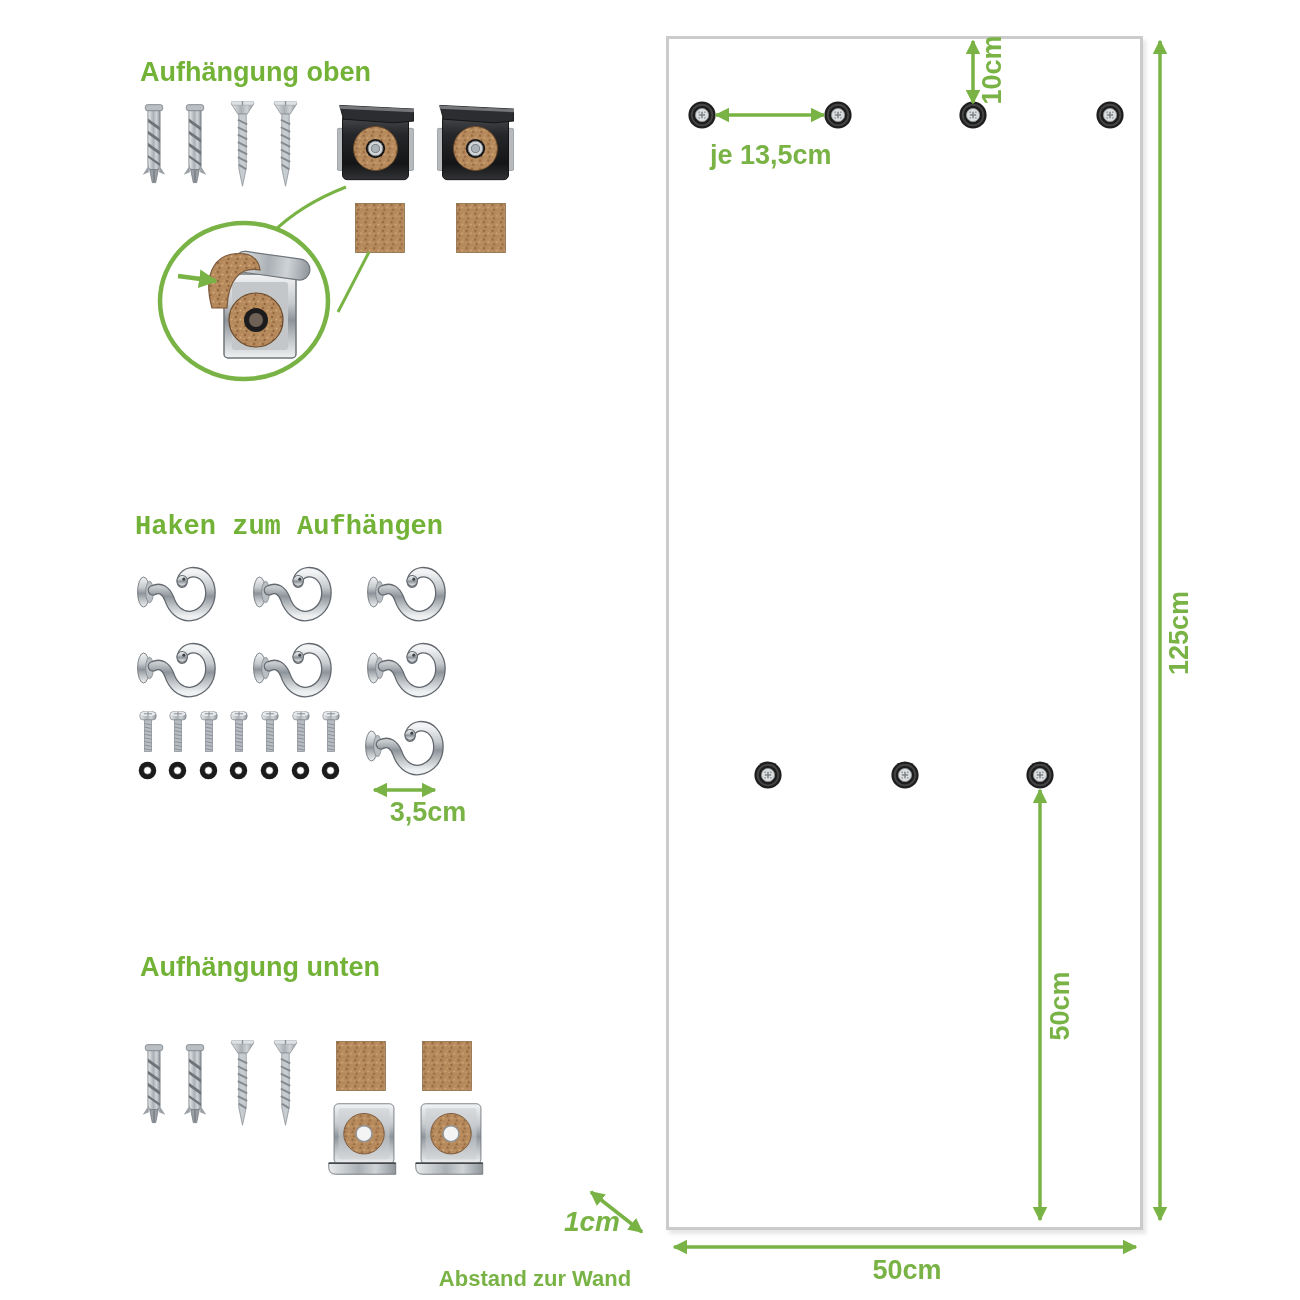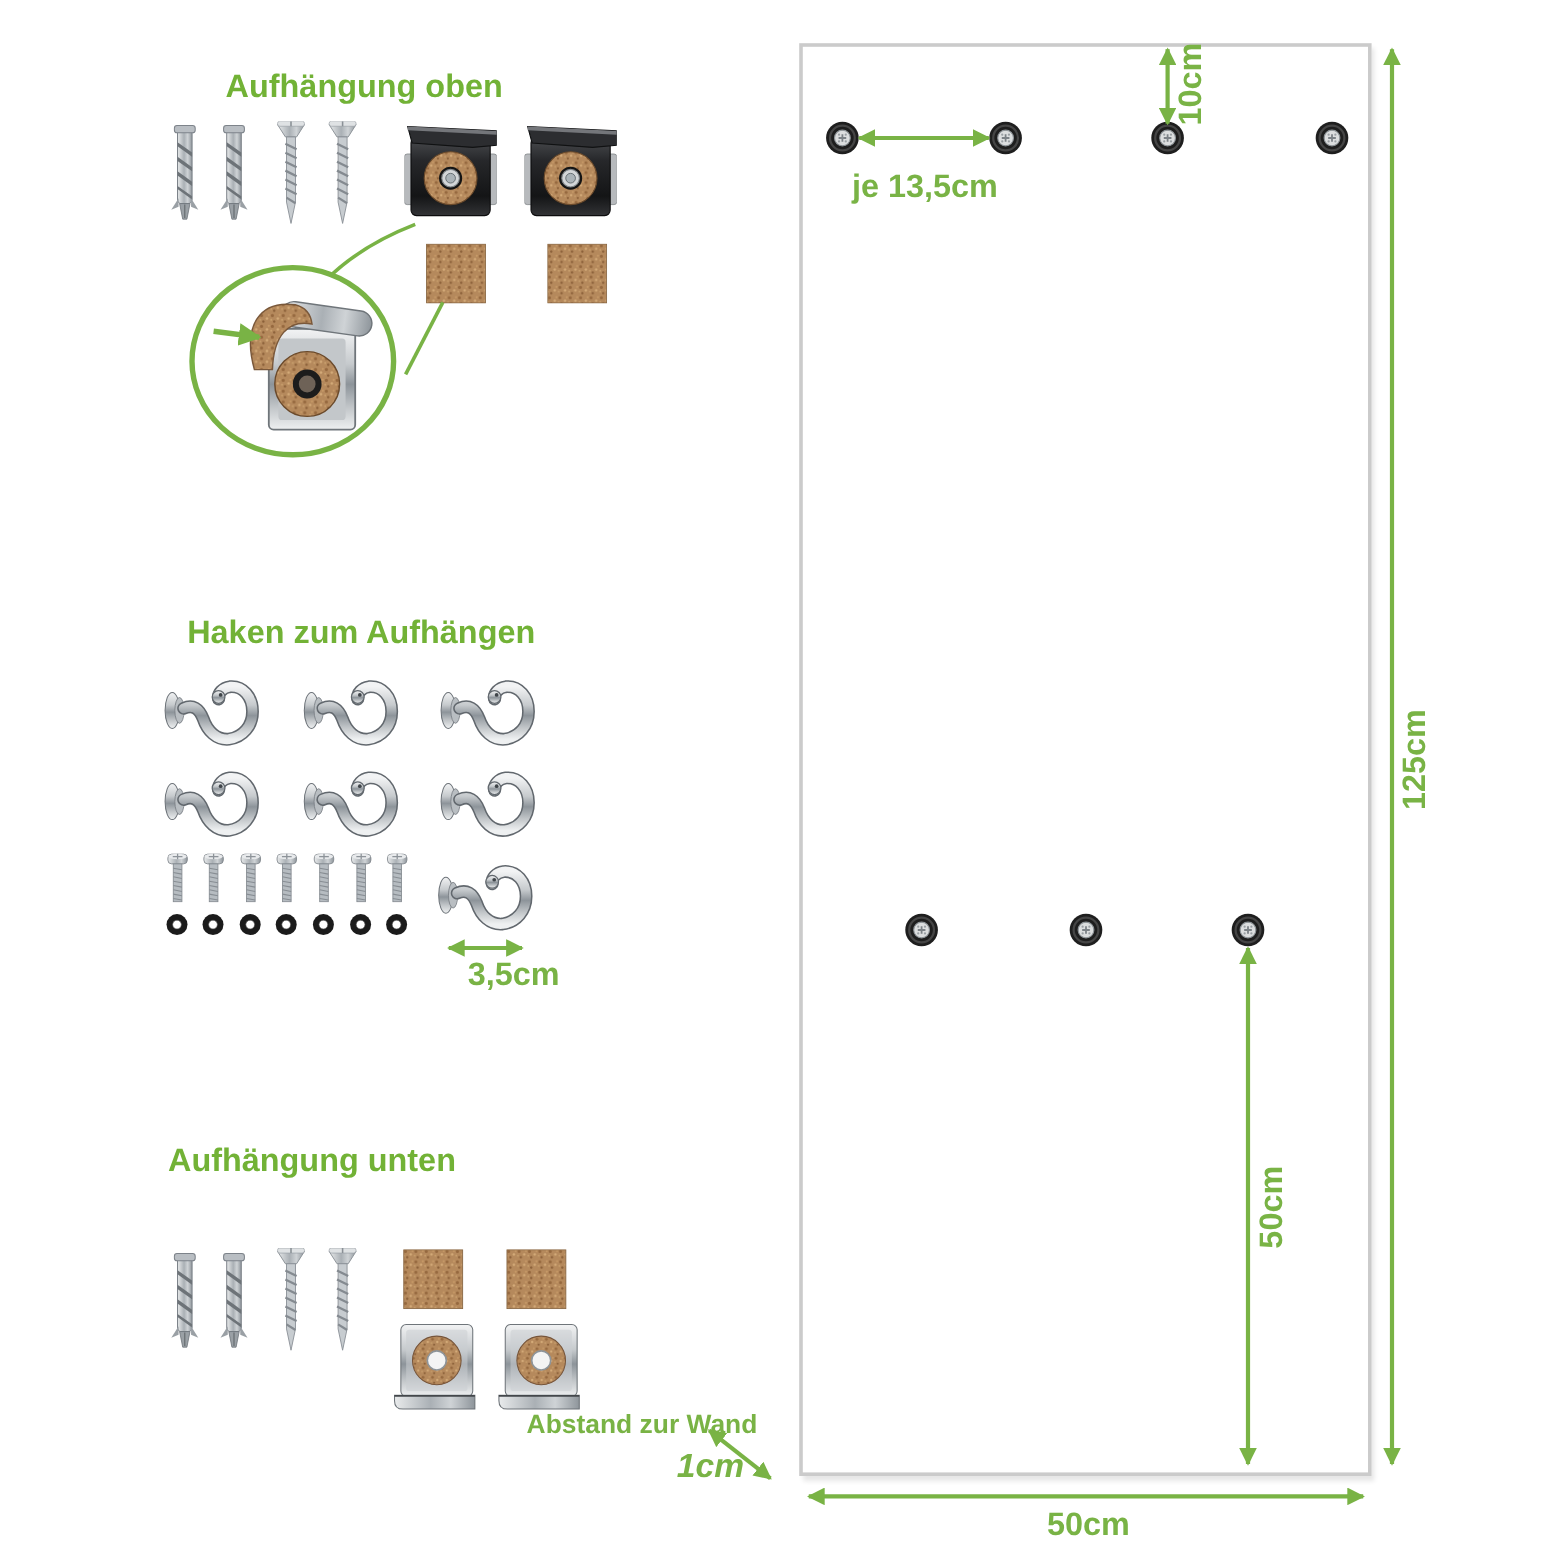--- a/index.html
+++ b/index.html
@@ -227,26 +227,26 @@
     <g stroke="#79b345" stroke-width="3.5">
       <line x1="716" y1="115" x2="824" y2="115" marker-start="url(#arr)" marker-end="url(#arr)"></line>
       <line x1="973" y1="41" x2="973" y2="103" marker-start="url(#arr)" marker-end="url(#arr)"></line>
       <line x1="1160" y1="41" x2="1160" y2="1220" marker-start="url(#arr)" marker-end="url(#arr)"></line>
       <line x1="1040" y1="790" x2="1040" y2="1220" marker-start="url(#arr)" marker-end="url(#arr)"></line>
       <line x1="674" y1="1247" x2="1136" y2="1247" marker-start="url(#arr)" marker-end="url(#arr)"></line>
       <line x1="591" y1="1192" x2="642" y2="1232" marker-start="url(#arr)" marker-end="url(#arr)"></line>
     </g>
   </svg>
 
-  <div class="title" style="left:140px;top:57px;margin-left:48px;">Aufhängung oben</div>
-  <div class="title" style="left:156px;top:512px;">Haken zum Aufhängen</div>
+  <div class="title" style="left:140px;top:57px;">Aufhängung oben</div>
+  <div class="title" style="left:135px;top:512px;font-family:Liberation Mono, monospace;">Haken zum Aufhängen</div>
   <div class="title" style="left:140px;top:952px;">Aufhängung unten</div>
 
   <div class="dim ctr" style="left:428px;top:797px;text-align:center;">3,5cm</div>
 
   <div class="dim" style="left:710px;top:127px;margin-top:13px;">je 13,5cm</div>
   <div class="dim rot" style="left:992px;top:70px;">10cm</div>
   <div class="dim rot" style="left:1179px;top:633px;">125cm</div>
   <div class="dim rot" style="left:1060px;top:1006px;">50cm</div>
   <div class="dim ctr" style="left:907px;top:1255px;">50cm</div>
   <div class="dim ctr" style="left:592px;top:1206px;font-size:28px;font-style:italic;">1cm</div>
-  <div class="dim small ctr" style="left:535px;top:1174px;text-align:center;">Abstand zur Wand</div>
+  <div class="dim small ctr" style="left:535px;top:1266px;text-align:center;">Abstand zur Wand</div>
 </div>
 
 </body></html>

